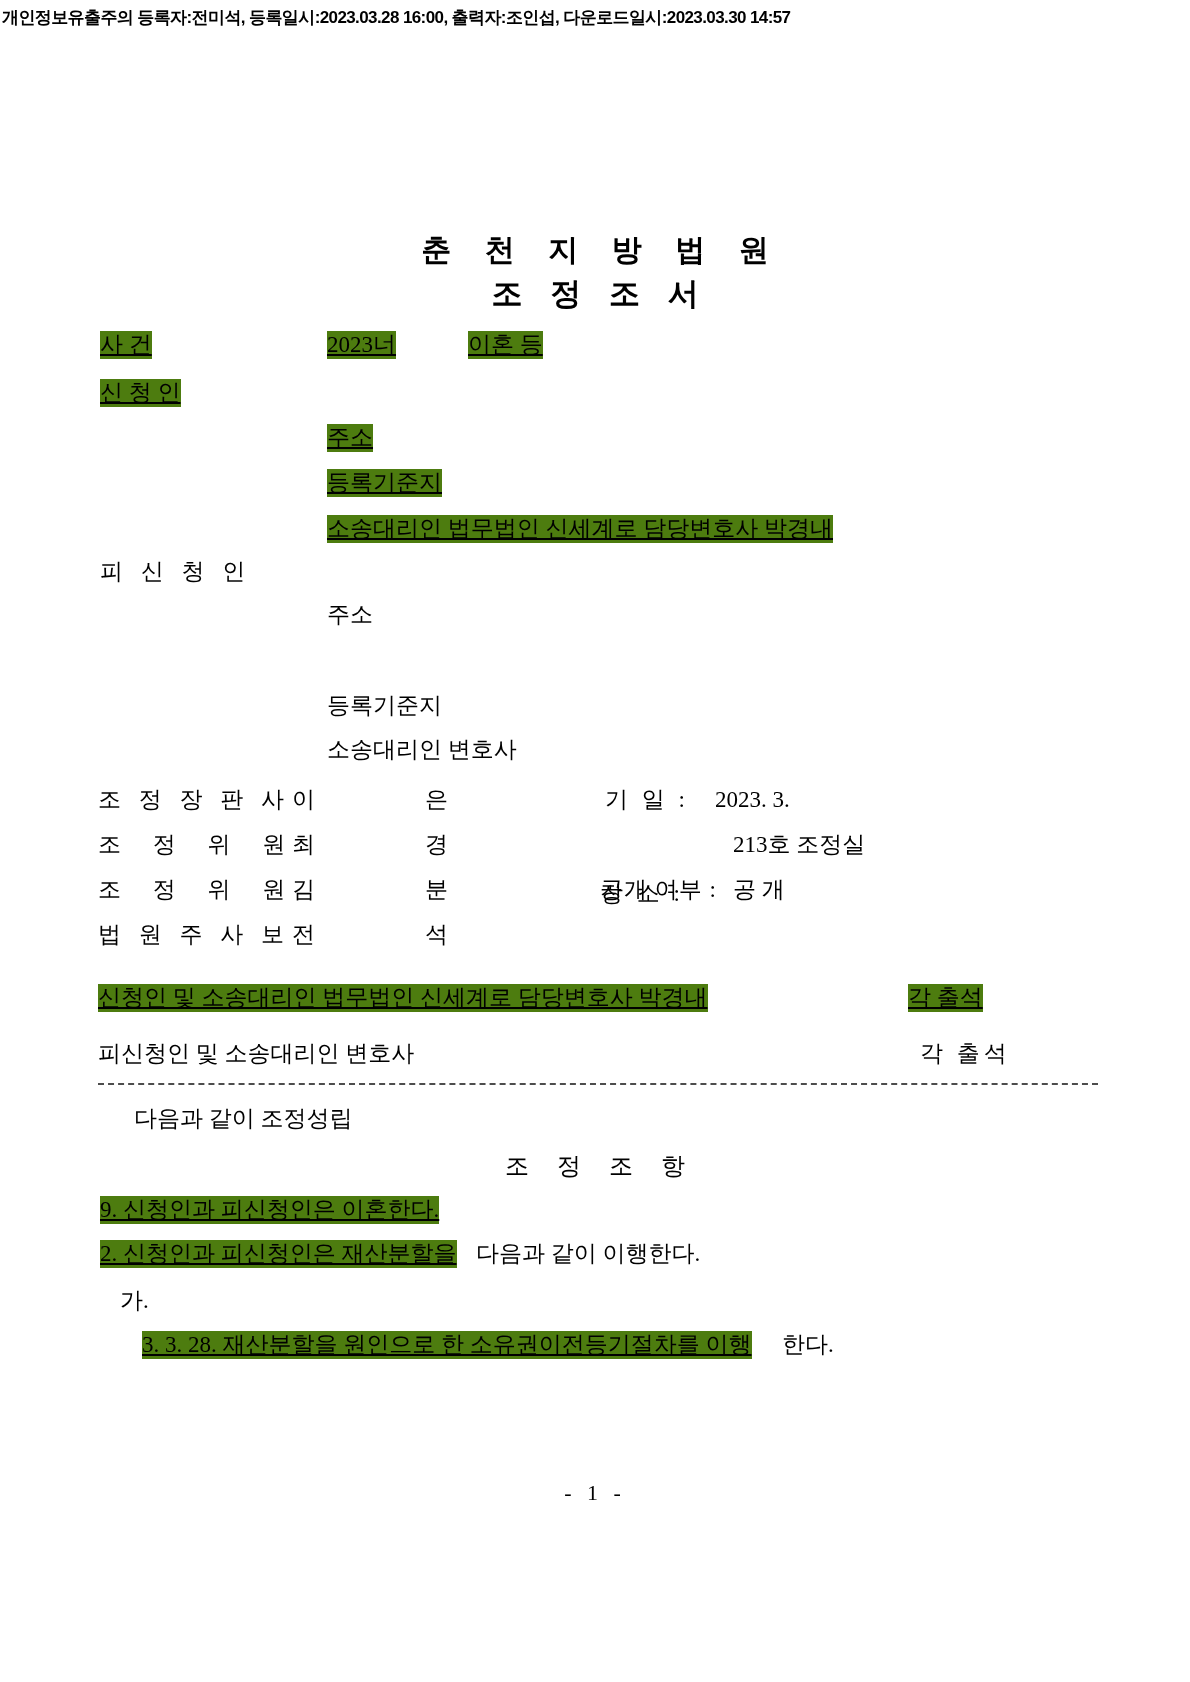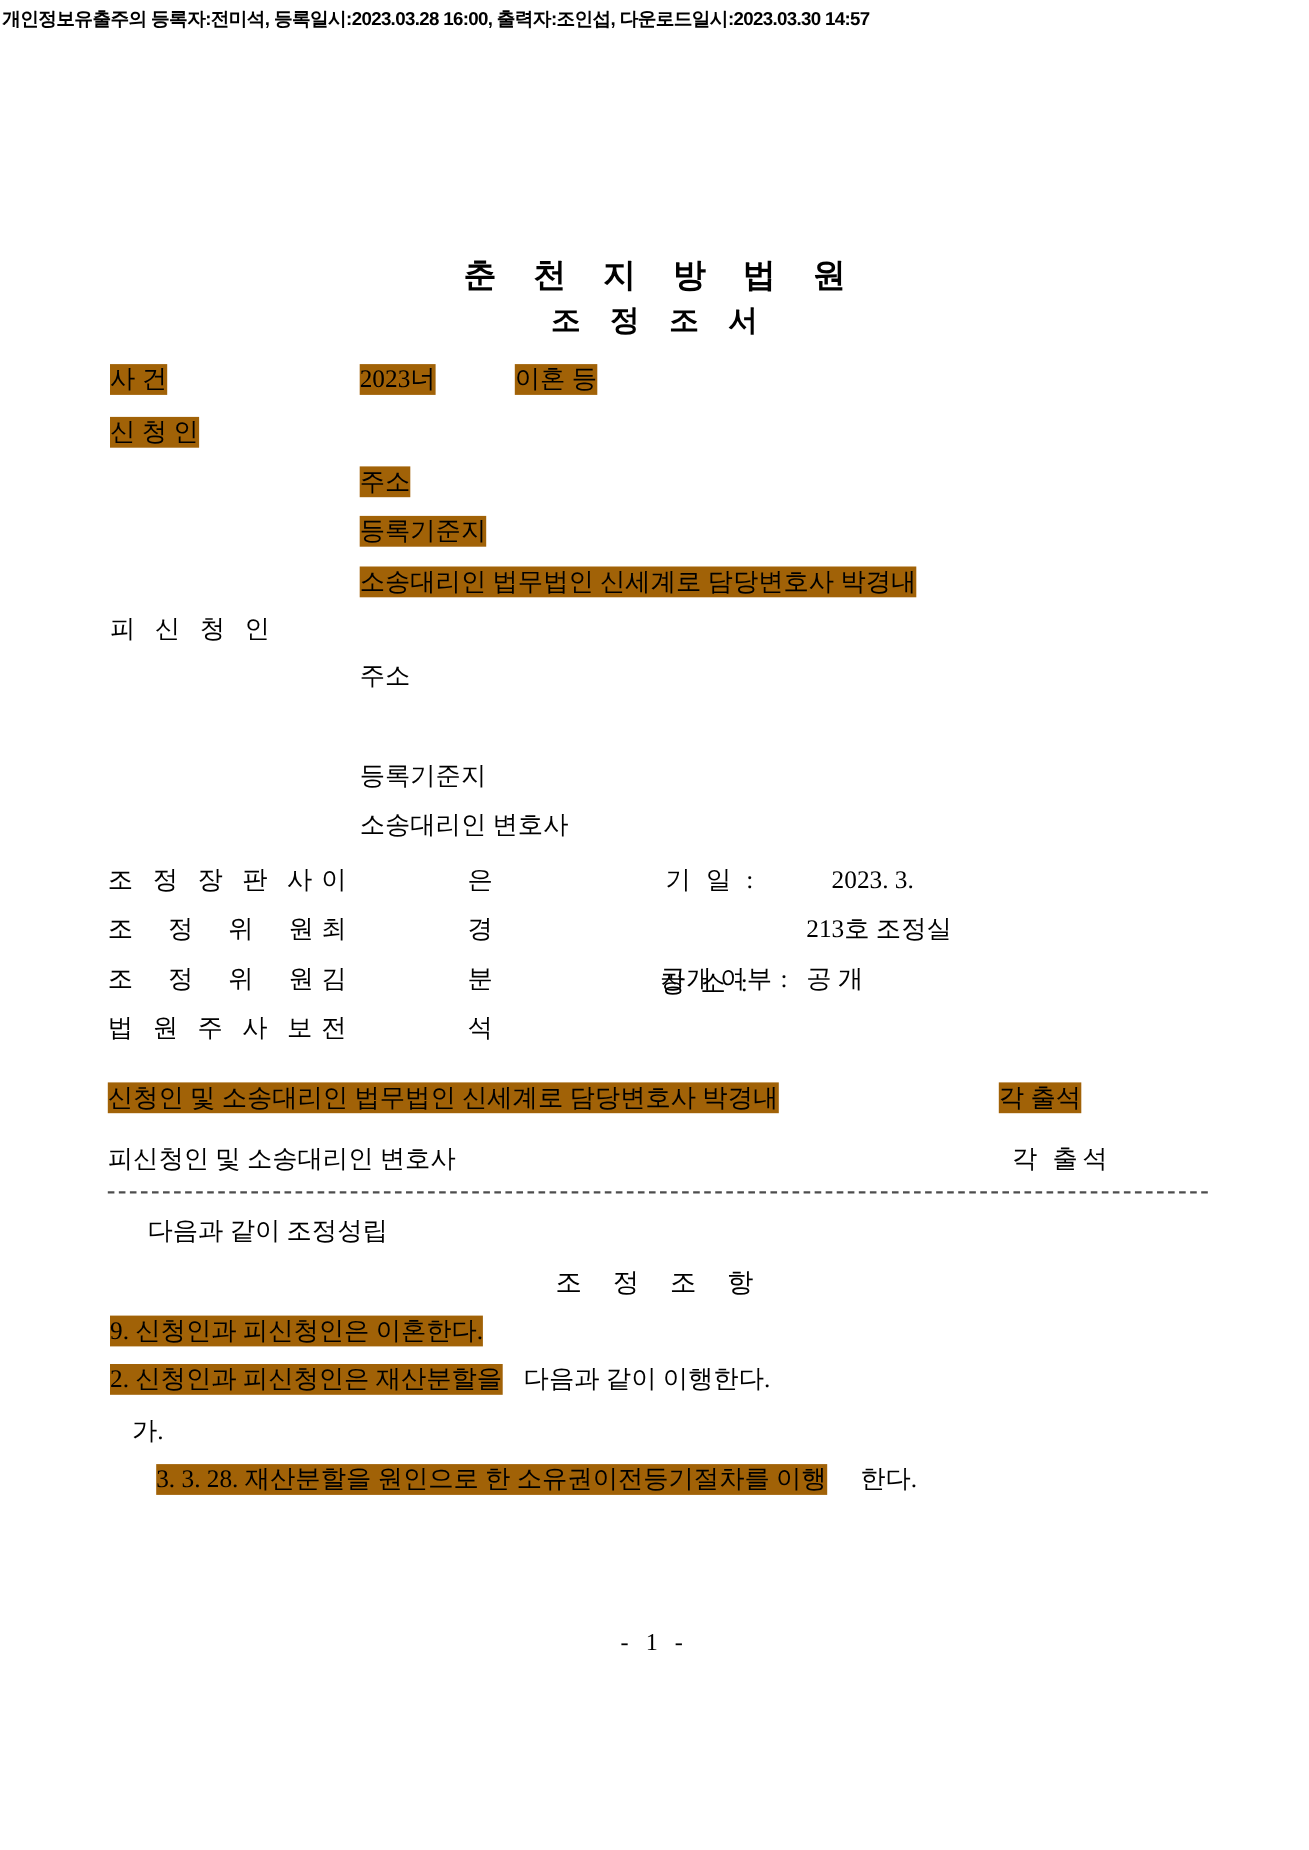--- a/index.html
+++ b/index.html
@@ -60,36 +60,37 @@
     font-weight: bold;
     letter-spacing: 13px;
     text-indent: 13px;
   }
   .doc-subtitle {
     position: absolute;
     top: 273px;
     left: 0;
     width: 1190px;
     text-align: center;
-    font-size: 27px;
+    font-size: 31px;
     font-weight: bold;
     letter-spacing: 10px;
     text-indent: 10px;
   }
 
   
   .t {
     position: absolute;
     font-size: 23px;
     white-space: nowrap;
     line-height: 1.2;
   }
 
   .hl {
-    background: #a16207;
+    background: #4d7c0f;
+    text-decoration: underline;
   }
 
   .dashline {
     position: absolute;
     top: 1083px;
     left: 98px;
     width: 1000px;
     border-top: 2px dashed #4d4d4d;
     height: 0;
   }
@@ -149,21 +150,21 @@
 
   <div class="t" style="top:876px; left:98px; letter-spacing:13px;">조 정 위 원</div>
   <div class="t" style="top:876px; left:292px;">김</div>
   <div class="t" style="top:876px; left:425px;">분</div>
 
   <div class="t" style="top:921px; left:98px; letter-spacing:6px;">법 원 주 사 보</div>
   <div class="t" style="top:921px; left:292px;">전</div>
   <div class="t" style="top:921px; left:425px;">석</div>
 
   <div class="t" style="top:786px; left:605px; letter-spacing:4px;">기        일 :</div>
-  <div class="t" style="top:786px; left:756px;font-family:Liberation Serif, serif;">2023. 3.</div>
+  <div class="t" style="top:786px; left:715px;font-family:Liberation Serif, serif;">2023. 3.</div>
 
   <div class="t" style="top:880px; left:600px; letter-spacing:4px;">장        소 :</div>
   <div class="t" style="top:831px; left:733px;">213호 조정실</div>
 
   <div class="t" style="top:876px; left:600px; letter-spacing:1px;">공개 여부 :</div>
   <div class="t" style="top:876px; left:733px;">공        개</div>
 
   <div class="t hl" style="top:984px; left:98px;">신청인 및   소송대리인 법무법인 신세계로 담당변호사 박경내</div>
   <div class="t hl" style="top:984px; left:908px;">각 출석</div>
 

